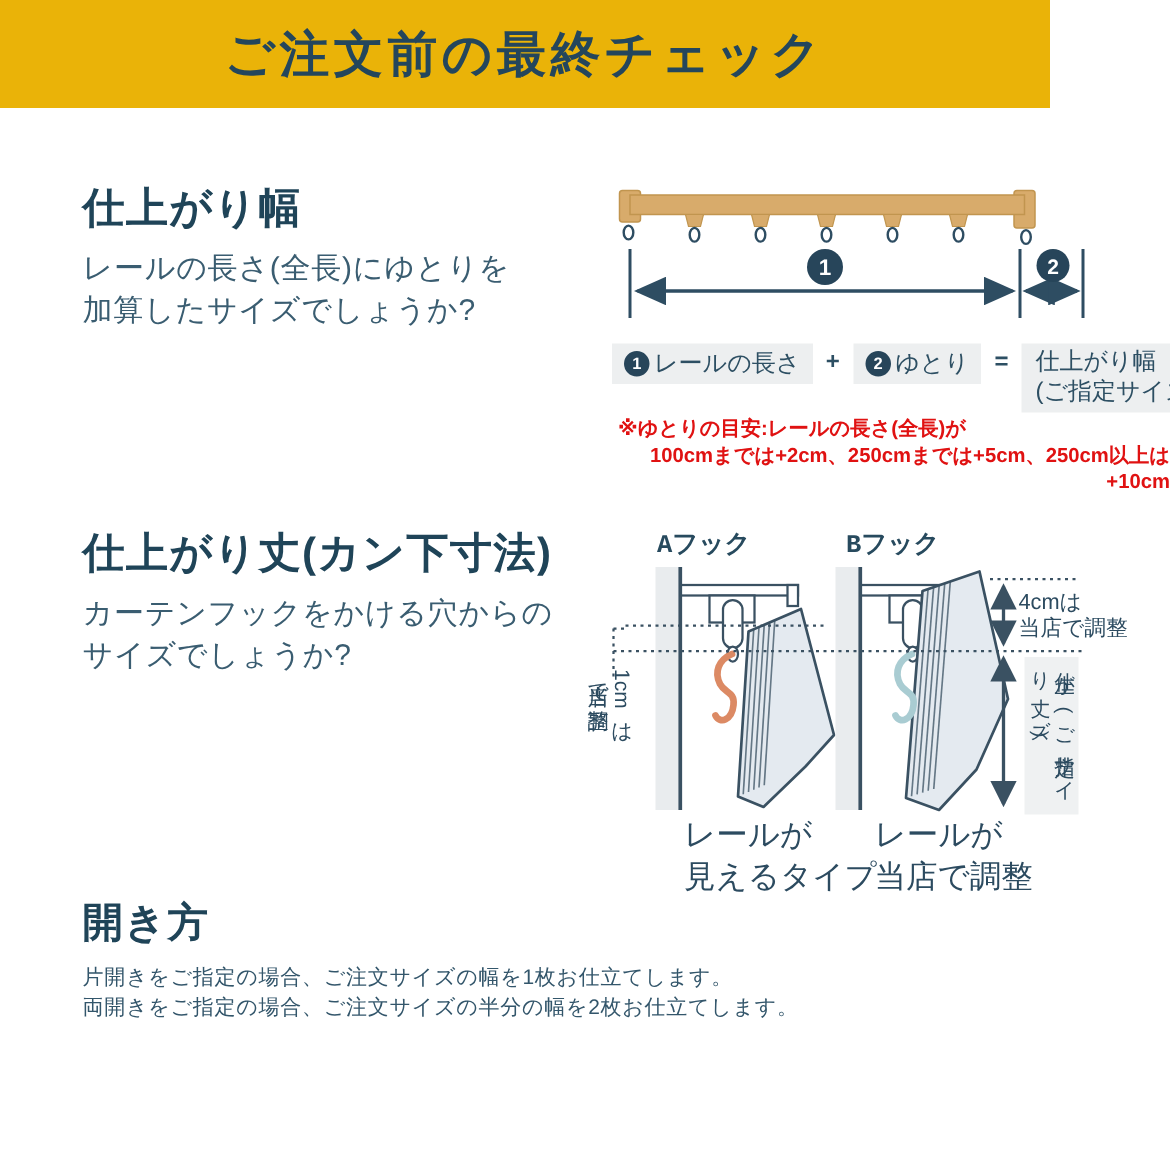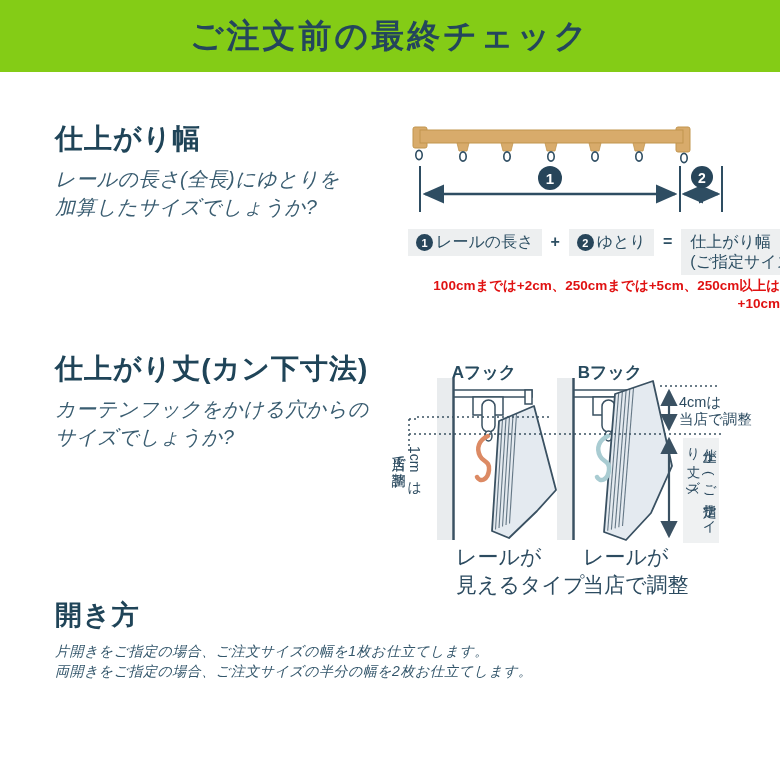--- a/index.html
+++ b/index.html
@@ -2,36 +2,36 @@
 <html lang="ja"><head>
 <meta charset="utf-8">
 <style>
   html,body{margin:0;padding:0;background:#fff;}
   .page{
     position:relative;width:780px;height:780px;background:#ffffff;overflow:hidden;
     font-family:"Liberation Sans","DejaVu Sans",sans-serif;
   }
   
   .header{
-    position:absolute;left:0;top:0;width:780px;height:72px;
-    background:#84cc16;display:flex;align-items:center;justify-content:center;text-align:right;
+    position:absolute;left:0;top:0;width:700px;height:72px;
+    background:#eab308;display:flex;align-items:center;justify-content:center;text-align:right;
   }
   .header h1{
     margin:0;font-size:33px;font-weight:bold;color:#24465c;letter-spacing:3px;
   }
   
   .sec-heading{
     position:absolute;left:55px;margin:0;
     font-size:28px;font-weight:bold;color:#1f4458;letter-spacing:1px;
   }
   .sec-body{
     position:absolute;left:55px;margin:0;
     font-size:20px;color:#3a5d71;line-height:1.38;letter-spacing:0.5px;
   }
-  .sec-body div{white-space:nowrap;font-style:italic;}
+  .sec-body div{white-space:nowrap;}
   #h-width{top:120px;}
   #b-width{top:166px;}
   #h-height{top:350px;}
   #b-height{top:396px;}
   #h-open{top:597px;font-size:27px;font-family:Liberation Serif, serif;}
   #b-open{top:641px;font-size:14px;line-height:1.45;color:#33566b;}
   
   .rail-svg{position:absolute;left:400px;top:118px;}
   
   .formula{
@@ -53,21 +53,21 @@
   
   .note{
     position:absolute;left:412px;top:277px;margin:0;
     font-size:13.5px;font-weight:bold;color:#e01212;line-height:1.3;
   }
   .note .l2{margin-left:13px;text-align:right;}
   
   .hooks-fig{position:absolute;left:388px;top:348px;width:392px;height:250px;}
   .hooks-fig svg{position:absolute;left:0;top:0;}
   .fig-label{position:absolute;margin:0;color:#274a5e;}
-  .hook-title{top:13px;width:92px;text-align:center;font-size:17px;font-weight:bold;}
+  .hook-title{top:3px;width:92px;font-size:17px;font-weight:bold;font-family:Liberation Mono, monospace;}
   #title-a{left:50px;}
   #title-b{left:176px;}
   .caption{top:195px;font-size:21px;line-height:1.32;color:#2c4b60;}
   #cap-a{left:68px;}
   #cap-b{left:195px;}
   .note-4cm{left:291px;top:46px;font-size:14.5px;line-height:1.18;color:#2c4b60;}
   .note-1cm{
     left:3px;top:98px;height:96px;
     writing-mode:vertical-rl;font-size:14px;line-height:1.15;color:#2c4b60;
   }
@@ -148,20 +148,21 @@
       <span>ゆとり</span>
     </div>
     <div class="f-op">=</div>
     <div class="f-box multi">
       <div>仕上がり幅</div>
       <div>(ご指定サイズ)</div>
     </div>
   </div>
 
   <p class="note">
+    <span class="l1" style="display:block">※ゆとりの目安:レールの長さ(全長)が</span>
     <span class="l2" style="display:block">100cmまでは+2cm、250cmまでは+5cm、250cm以上は+10cm</span>
   </p>
 
   <h2 class="sec-heading" id="h-height">仕上がり丈(カン下寸法)</h2>
   <div class="sec-body" id="b-height">
     <div>カーテンフックをかける穴からの</div>
     <div>サイズでしょうか?</div>
   </div>
 
   <div class="hooks-fig">

